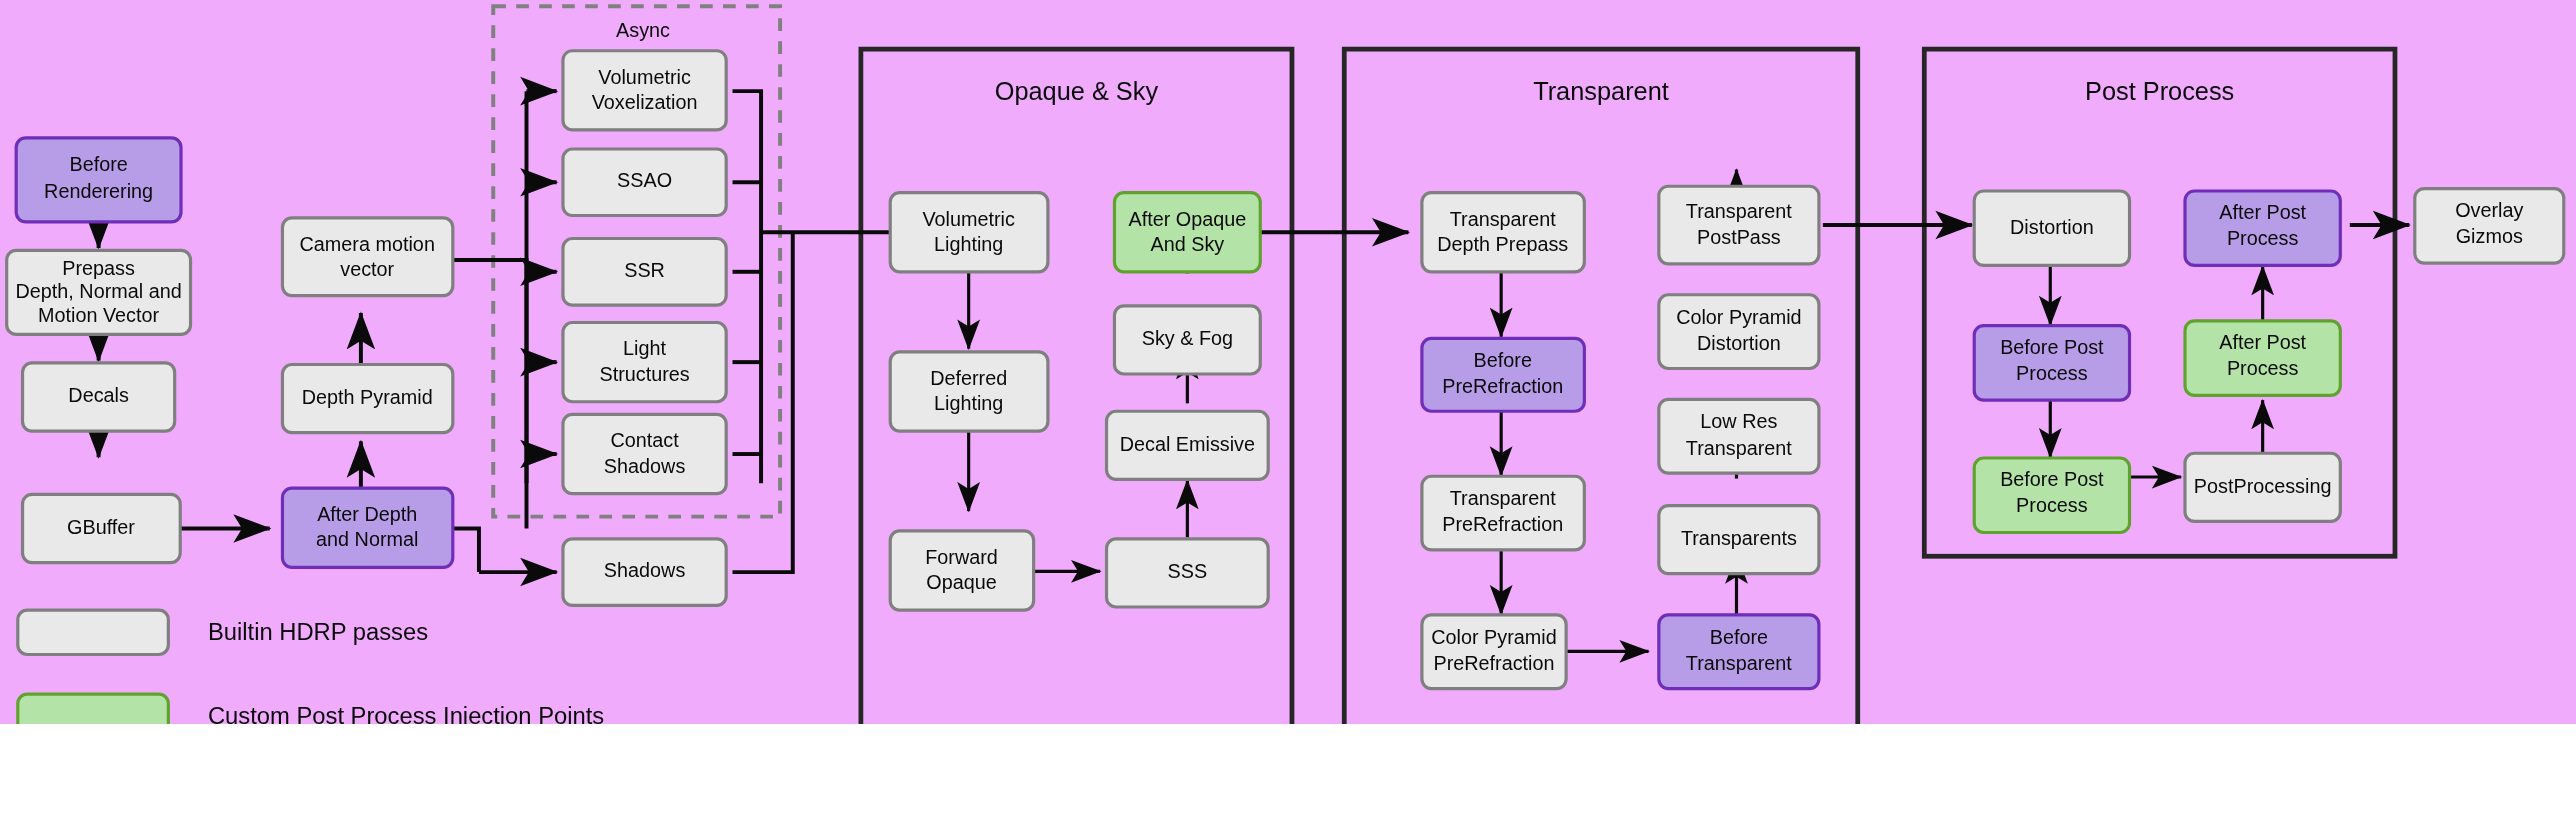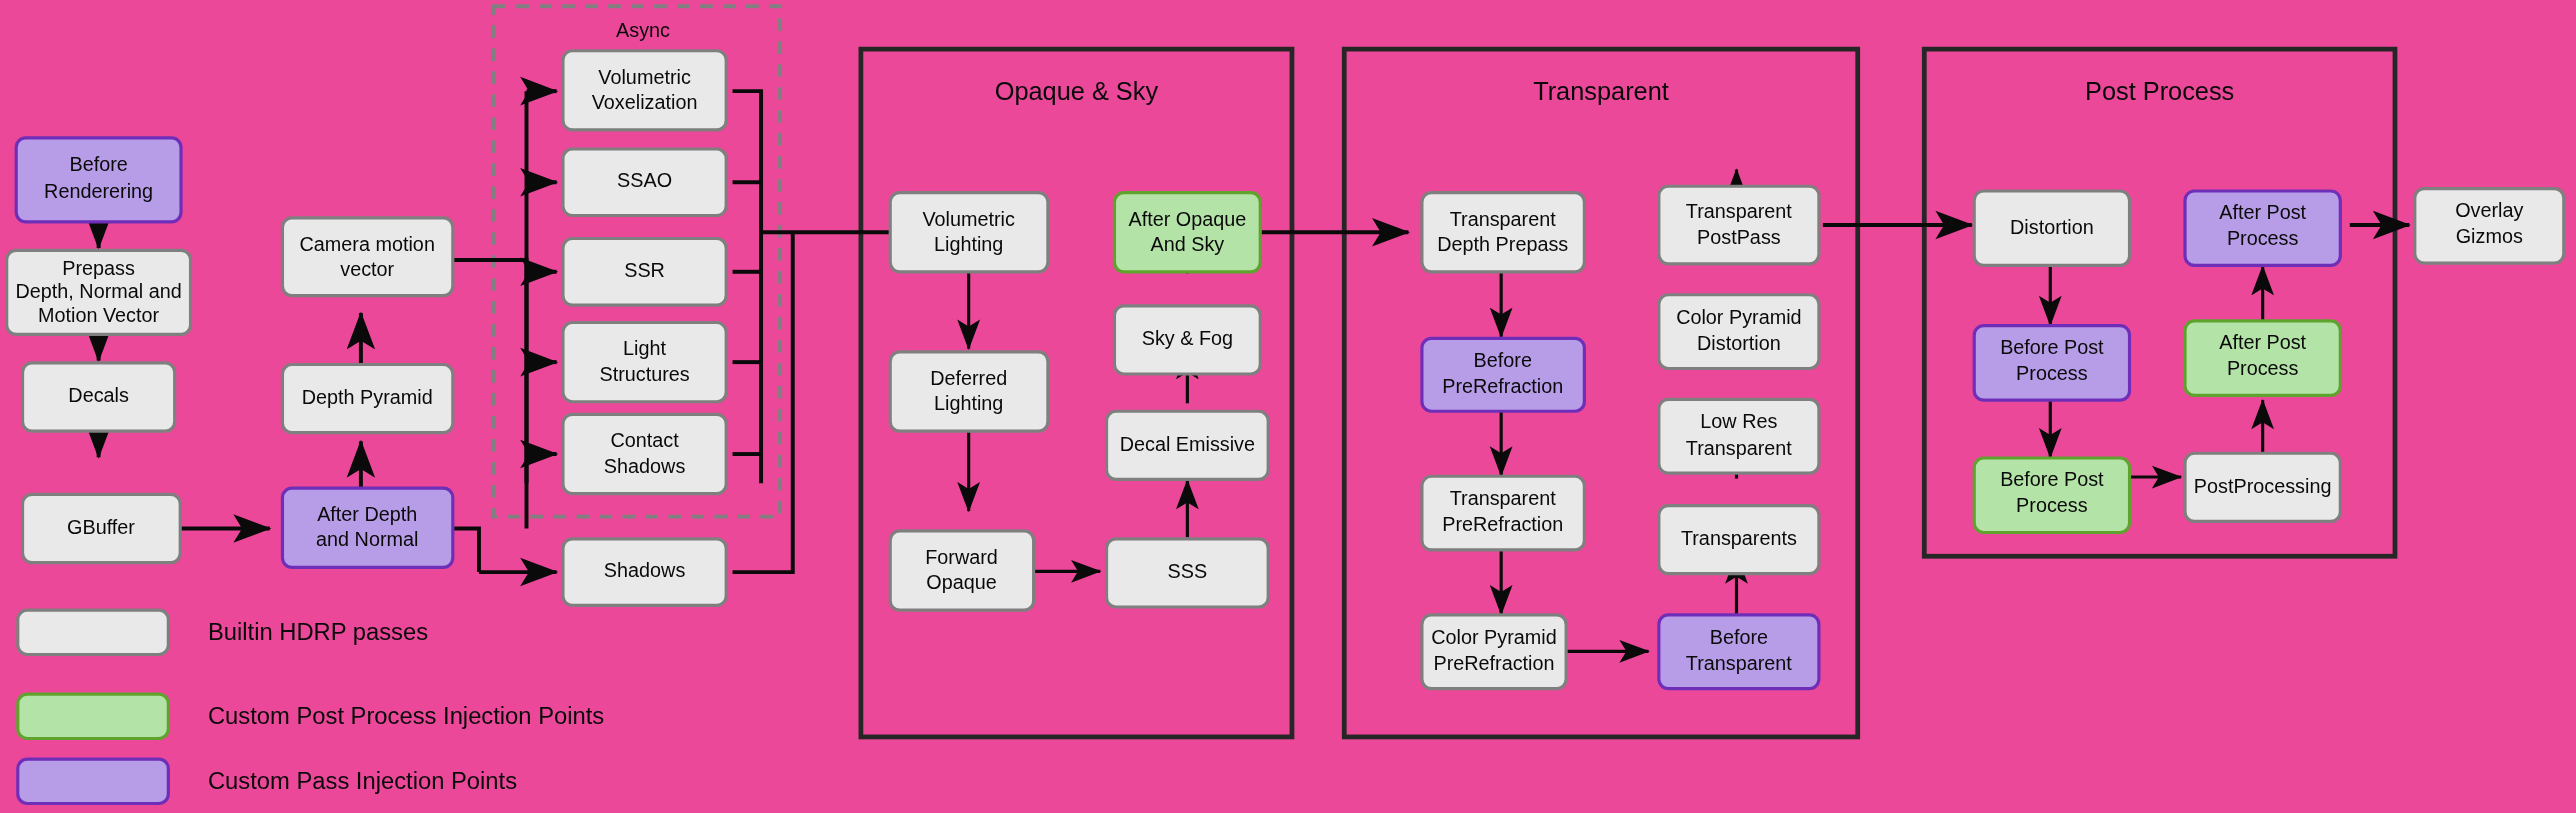--- a/index.html
+++ b/index.html
@@ -1,19 +1,19 @@
 <!DOCTYPE html>
 <html style="font-size:12.7px"><head>
 <meta charset="utf-8">
 <style>
   html,body{margin:0;padding:0;background:#ffffff;}
   #stage{
     position:relative;
-    width:2576px;height:813px;
-    background:#ec4899;
+    width:2576px;height:724px;
+    background:#f0abfc;
     font-family:"Liberation Sans","DejaVu Sans",sans-serif;
     overflow:hidden;
   }
   svg{position:absolute;top:0;left:0;width:2576px;height:813px;}
   .node-rect{stroke-width:4;rx:12;ry:12;}
   .n-grey{fill:#e9e9e9;stroke:#7f7f7f;}
   .n-green{fill:#b4e3a7;stroke:#5fa32e;}
   .n-purple{fill:#b79ce8;stroke:#6f2eb8;}
   .grp-rect{fill:none;stroke:#262626;stroke-width:6;}
   .async-rect{fill:none;stroke:#808080;stroke-width:5;stroke-dasharray:16 13;}

